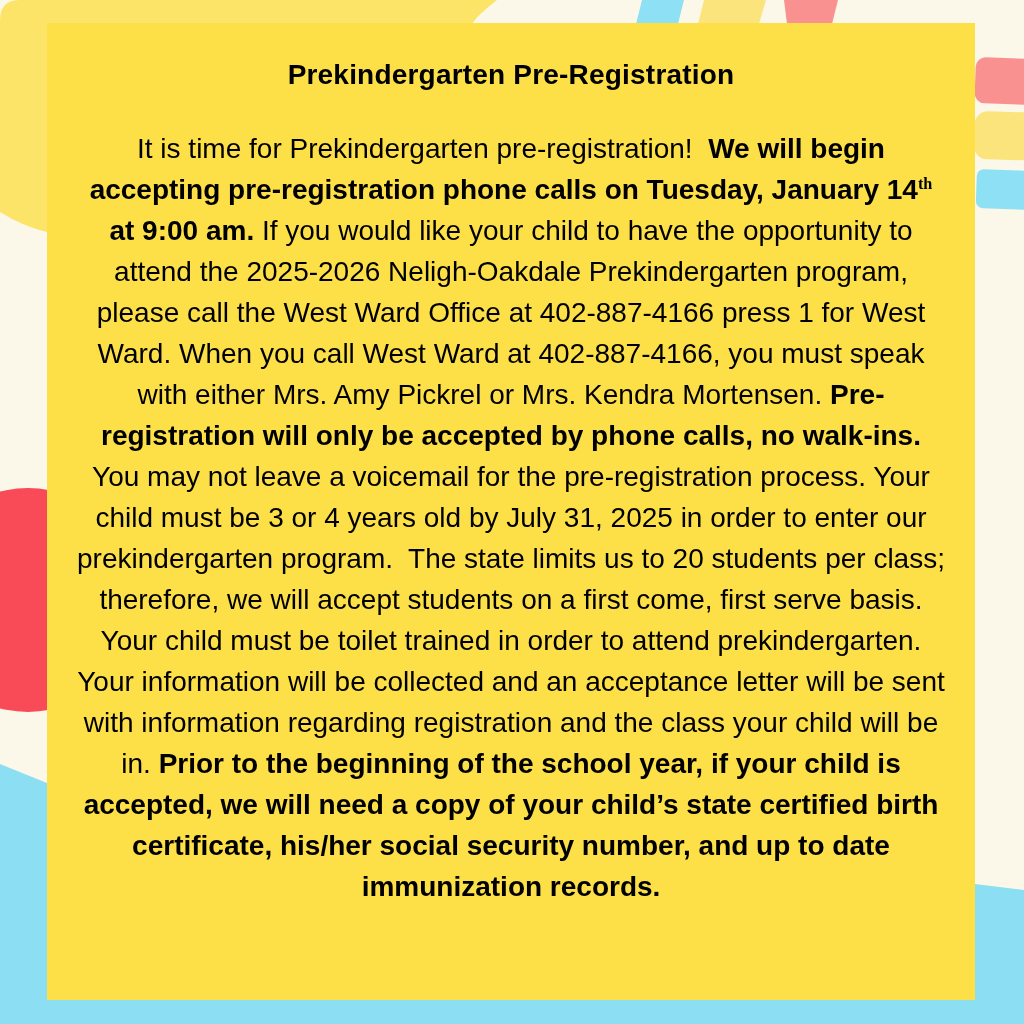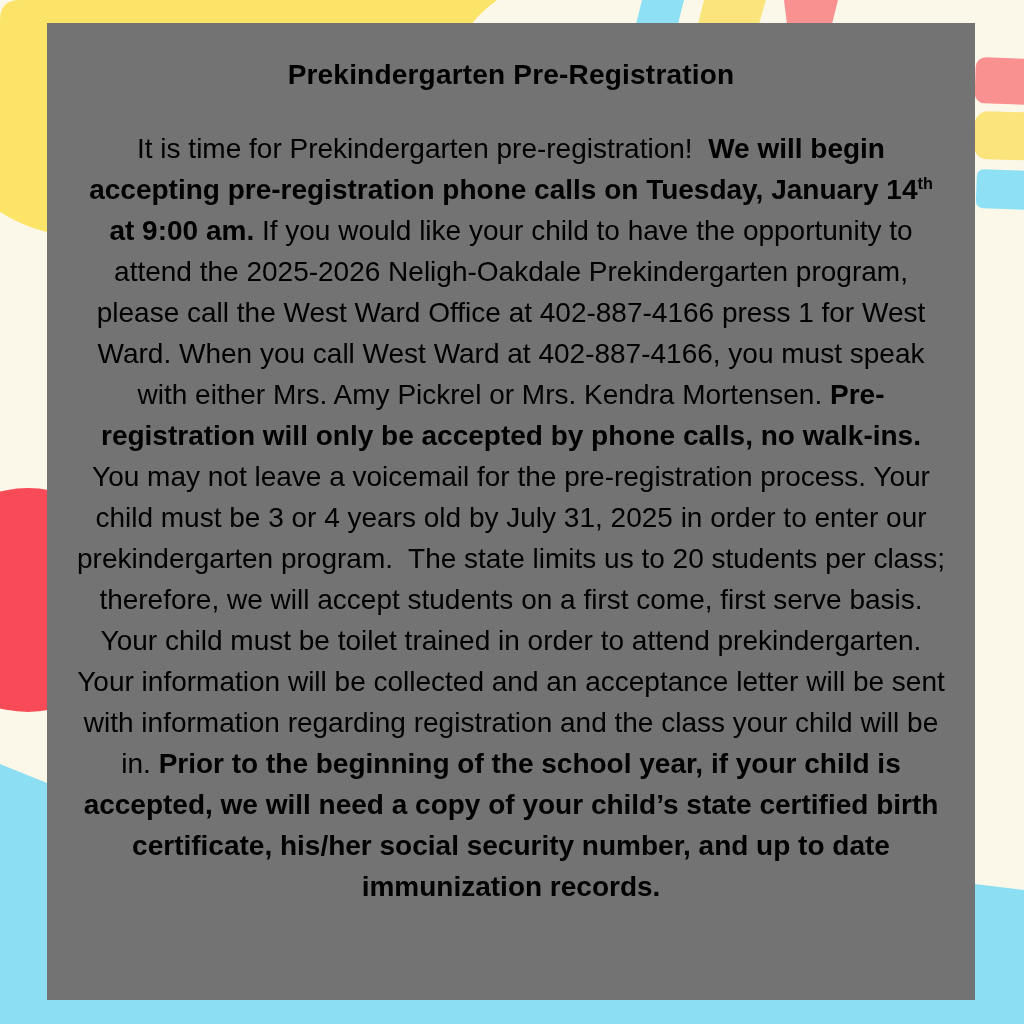--- a/index.html
+++ b/index.html
@@ -7,21 +7,21 @@
     width: 1024px; height: 1024px;
     overflow: hidden;
     font-family: "Liberation Sans", sans-serif;
   }
   .canvas { position: relative; width: 1024px; height: 1024px; }
   svg.bg { position: absolute; left: 0; top: 0; display: block; }
   .card {
     position: absolute;
     left: 47px; top: 23px;
     width: 928px; height: 977px;
-    background: #737373;
+    background: #fde047;
     box-sizing: border-box;
     padding: 35px 27px 0 27px;
     color: #000000;
     text-align: center;
   }
   .card h1 {
     margin: 0;
     font-size: 28px;
     line-height: 34px;
     font-weight: bold;
@@ -31,20 +31,21 @@
     margin: 36px 0 0 0;
     font-size: 28px;
     line-height: 41px;
     white-space: pre-wrap;
   }
   .card p .b { font-weight: bold; }
   .card p sup {
     font-size: 0.58em;
     line-height: 0;
     vertical-align: super;
+    font-family: Liberation Serif, serif;
   }
 </style>
 </head>
 <body>
 
 <div class="canvas">
 
   <svg class="bg" width="1024" height="1024" viewBox="0 0 1024 1024">
     <rect x="0" y="0" width="1024" height="1024" fill="#FCF8E9"></rect>
 

